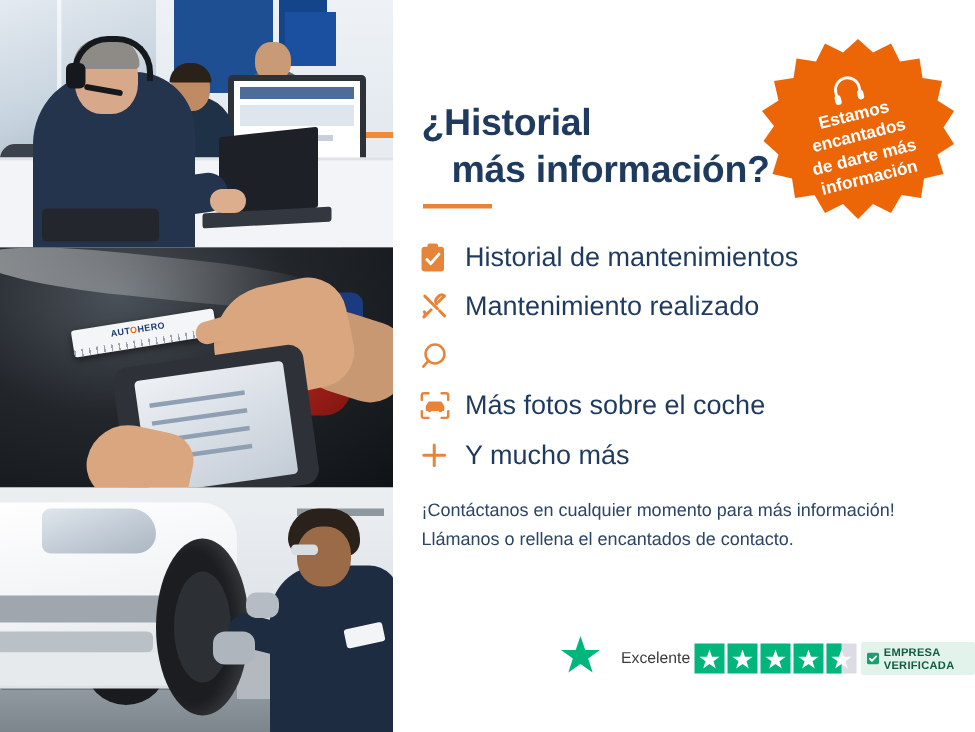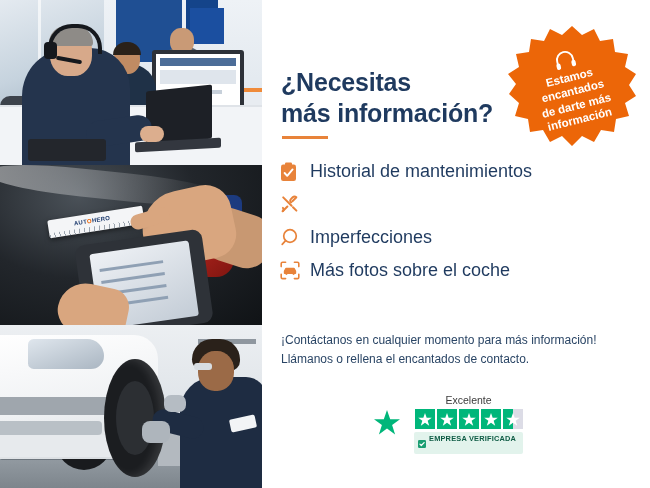--- a/index.html
+++ b/index.html
@@ -334,21 +334,21 @@
     position: absolute;
     left: 19px;
     top: 50px;
     width: 250px;
     font-size: 25px;
     line-height: 1.26;
     font-weight: bold;
     color: #1f3a5f;
     letter-spacing: -.2px;
   }
-  .heading .l2 { display: block; }
+  .heading .l2 { display: block; margin-left: 20px; }
   .rule {
     position: absolute;
     left: 20px;
     top: 136px;
     width: 46px;
     height: 3px;
     background: #e8833a;
   }
   .features {
     position: absolute;
@@ -434,21 +434,20 @@
     gap: 4px;
   }
   .tp-word {
     font-size: 21px;
     font-weight: bold;
     color: #191919;
     letter-spacing: -.4px;
   }
   .tp-right {
     display: flex;
-    flex-direction: column;
     align-items: center;
     gap: 3px;
   }
   .tp-excelente {
     font-size: 10.5px;
     color: #3b3b3b;
   }
   .tp-stars {
     display: flex;
     gap: 2px;
@@ -575,21 +574,21 @@
       <div class="p3-arm"></div>
       <div class="p3-glove"></div>
       <div class="p3-glove2"></div>
     </div>
 
   </div>
 
   <div class="content">
 
     <h1 class="heading">
-      <span>¿Necesitas</span>
+      <span>¿Historial</span>
       <span class="l2">más información?</span>
     </h1>
 
     <div class="rule"></div>
 
     <div class="badge">
       <svg width="128" height="128" viewBox="0 0 128 128" aria-hidden="true">
         <path fill="#ec6608" d="M64 2 L74 11 L86 5 L92 17 L105 15 L107 28 L120 30 L117 43 L128 50 L121 61 L128 72 L117 79 L121 92 L108 95 L106 108 L93 106 L86 118 L74 112 L64 122 L54 112 L42 118 L35 106 L22 108 L20 95 L7 92 L11 79 L1 70 L8 60 L0 50 L11 43 L8 30 L21 28 L23 15 L36 17 L42 5 L54 11 Z"></path>
       </svg>
       <div class="badge-content">
@@ -626,47 +625,56 @@
         <span class="ico">
           <svg width="19" height="19" viewBox="0 0 19 19" fill="none" stroke="#e8833a" stroke-width="2" stroke-linecap="round" stroke-linejoin="round">
             <path d="M3.2 2.4 L11.6 10.8"></path>
             <path d="M13 12.2 L16.4 15.6"></path>
             <path d="M16.3 2.3 a2.6 2.6 0 0 0 -3.6 0 l-1.6 1.6 a2.5 2.5 0 0 0 0 3.5"></path>
             <path d="M15.9 2.7 L12.4 6.2"></path>
             <path d="M2.6 16.3 L7.4 11.5"></path>
             <path d="M2.9 16 a2.2 2.2 0 0 0 0 -3.1"></path>
           </svg>
         </span>
+        <span class="lbl">Mantenimiento realizado</span>
       </li>
 
       <li class="feature">
         <span class="ico">
           <svg width="19" height="19" viewBox="0 0 19 19" fill="none" stroke="#e8833a" stroke-width="1.7" stroke-linecap="round">
             <circle cx="10" cy="8" r="6.3"></circle>
             <path d="M5.6 12.6 L2.2 16.4"></path>
           </svg>
         </span>
-        <span class="lbl">Imperfecciones</span>
       </li>
 
       <li class="feature">
         <span class="ico">
           <svg width="20" height="19" viewBox="0 0 20 19" fill="none" stroke="#e8833a" stroke-width="1.6" stroke-linecap="round" stroke-linejoin="round">
             <path d="M1.2 5.6 V2.6 a1.4 1.4 0 0 1 1.4 -1.4 h3"></path>
             <path d="M18.8 5.6 V2.6 a1.4 1.4 0 0 0 -1.4 -1.4 h-3"></path>
             <path d="M1.2 13.2 v3 a1.4 1.4 0 0 0 1.4 1.4 h3"></path>
             <path d="M18.8 13.2 v3 a1.4 1.4 0 0 1 -1.4 1.4 h-3"></path>
             <path d="M4.6 12.2 h10.8 v-2.1 l-1.5 -2.6 h-7.8 l-1.5 2.6 Z" fill="#e8833a" stroke="#e8833a"></path>
             <circle cx="6.4" cy="12.8" r="1.1" fill="#e8833a" stroke="none"></circle>
             <circle cx="13.6" cy="12.8" r="1.1" fill="#e8833a" stroke="none"></circle>
           </svg>
         </span>
         <span class="lbl">Más fotos sobre el coche</span>
       </li>
 
+      <li class="feature">
+        <span class="ico">
+          <svg width="19" height="19" viewBox="0 0 19 19" fill="none" stroke="#e8833a" stroke-width="2" stroke-linecap="round">
+            <path d="M9.5 2.6 V16.4"></path>
+            <path d="M2.6 9.5 H16.4"></path>
+          </svg>
+        </span>
+        <span class="lbl">Y mucho más</span>
+      </li>
 
     </ul>
 
     <p class="contact">
       <span>¡Contáctanos en cualquier momento para más información!</span>
       <span>Llámanos o rellena el encantados de contacto.</span>
     </p>
 
     <div class="trustpilot">
       <div class="tp-logo">

